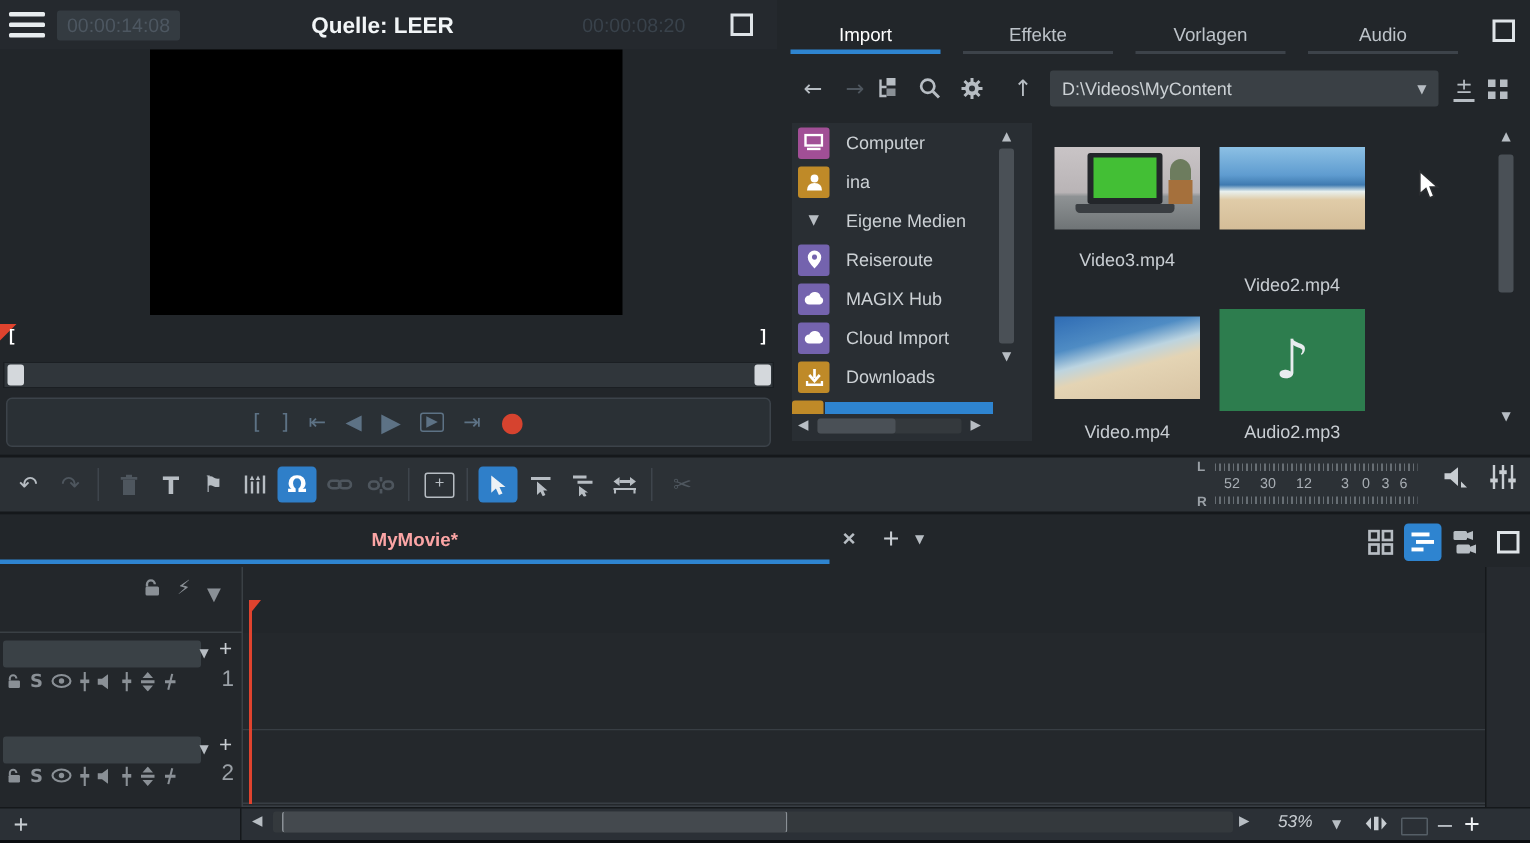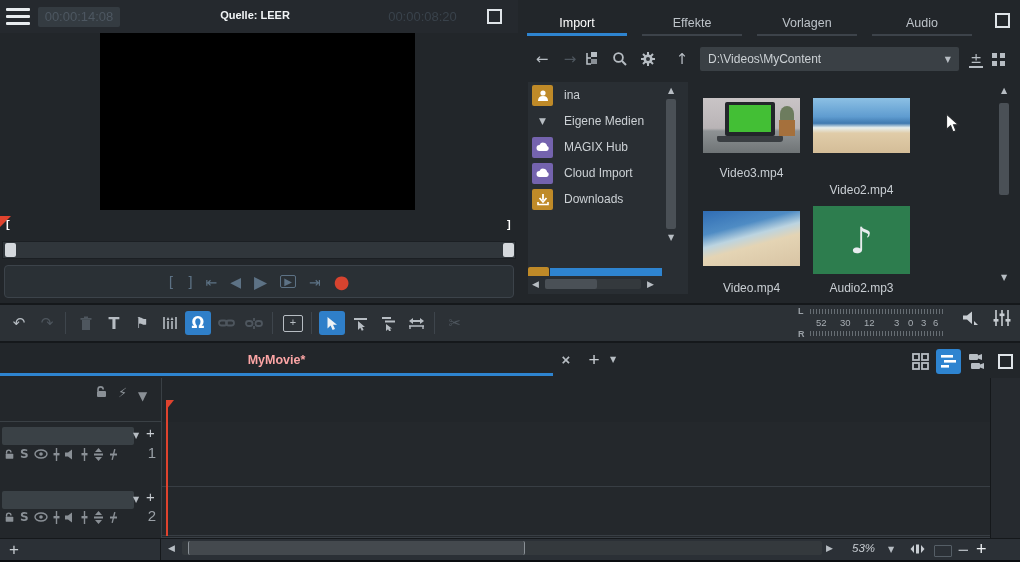--- a/index.html
+++ b/index.html
@@ -9,21 +9,21 @@
   .ico{font-family:"DejaVu Sans",sans-serif;color:#b7bdc3;}
   .dim{color:#4e565e !important;}
   svg{display:block;}
 
   
   .preview-header{left:0;top:0;width:518px;height:33px;background:#25292e;}
   .hamburger{left:6px;top:8px;width:24px;height:17px;cursor:pointer;}
   .hamburger div{height:3px;background:#e8ecef;margin-bottom:4px;border-radius:1px;}
   .tc-box{left:38px;top:7px;width:82px;height:20px;background:#343b41;border-radius:2px;
           color:#4d5761;text-align:center;line-height:20px;font-size:13px;}
-  .pv-title{left:100px;top:9px;width:310px;text-align:center;color:#f2f5f7;font-weight:bold;font-size:11px;}
+  .pv-title{left:100px;top:9px;width:310px;text-align:center;color:#f2f5f7;font-weight:bold;font-size:15px;}
   .tc-right{left:375px;top:9px;width:95px;text-align:center;color:#39424b;font-size:13px;}
   .sq-btn{width:11px;height:11px;border:2px solid #dfe4e8;background:transparent;}
   .preview-stage{left:0;top:33px;width:518px;height:180px;background:#22262a;}
   .preview-black{left:100px;top:33px;width:315px;height:177px;background:#000;}
   .range-bar{left:2px;top:217px;width:514px;height:16px;background:#3b87cb;border:1px solid #1e4f7e;
              box-sizing:border-box;text-align:center;line-height:14px;color:#fff;font-size:10.5px;}
   .range-mark2{left:0;top:216px;width:0;height:0;border-top:11px solid #e0432e;border-right:11px solid transparent;}
   .range-brk{top:218px;color:#fff;font-size:11px;font-weight:bold;}
   .scrub{left:2px;top:241px;width:514px;height:18px;background:#30363b;border:1px solid #1b1f23;box-sizing:border-box;}
   .scrub-handle{top:243px;width:11px;height:14px;background:#d4d8dc;border-radius:2px;}
@@ -219,31 +219,49 @@
             <rect x="9" y="1" width="5" height="5"></rect>
             <rect x="1" y="9" width="5" height="5"></rect>
             <rect x="9" y="9" width="5" height="5"></rect>
           </g>
         </svg>
     </span>
   </div>
 
   <div class="abs tree">
     <div class="tree-item">
+      <span class="f-ico" style="background:#a14f96;">
+        <svg width="13" height="12" viewBox="0 0 13 12">
+            <rect x="1" y="1" width="11" height="7" fill="none" stroke="#fff" stroke-width="1.6"></rect>
+            <rect x="2" y="9.5" width="9" height="1.6" fill="#fff"></rect>
+          </svg>
+      </span>
+      <span class="f-label">Computer</span>
+    </div>
+    <div class="tree-item">
       <span class="f-ico" style="background:#bf8a28;">
         <svg width="12" height="13" viewBox="0 0 12 13">
             <circle cx="6" cy="4" r="2.6" fill="#fff"></circle>
             <path d="M1 12 q0-5 5-5 q5 0 5 5 Z" fill="#fff"></path>
           </svg>
       </span>
       <span class="f-label">ina</span>
     </div>
     <div class="tree-item">
       <span class="expander">▼</span>
       <span class="f-label">Eigene Medien</span>
+    </div>
+    <div class="tree-item">
+      <span class="f-ico" style="background:#7463ae;">
+        <svg width="12" height="14" viewBox="0 0 12 14">
+            <path d="M6 1 a4.5 4.5 0 0 1 4.5 4.5 q0 3-4.5 7.5 q-4.5-4.5-4.5-7.5 A4.5 4.5 0 0 1 6 1Z" fill="#fff"></path>
+            <circle cx="6" cy="5.4" r="1.7" fill="#7463ae"></circle>
+          </svg>
+      </span>
+      <span class="f-label">Reiseroute</span>
     </div>
     <div class="tree-item">
       <span class="f-ico" style="background:#7463ae;">
         <svg width="14" height="10" viewBox="0 0 14 10">
             <path d="M3.5 9 a3 3 0 0 1 0-6 a4 4 0 0 1 7.6 1 a2.6 2.6 0 0 1-.6 5Z" fill="#fff"></path>
           </svg>
       </span>
       <span class="f-label">MAGIX Hub</span>
     </div>
     <div class="tree-item">

